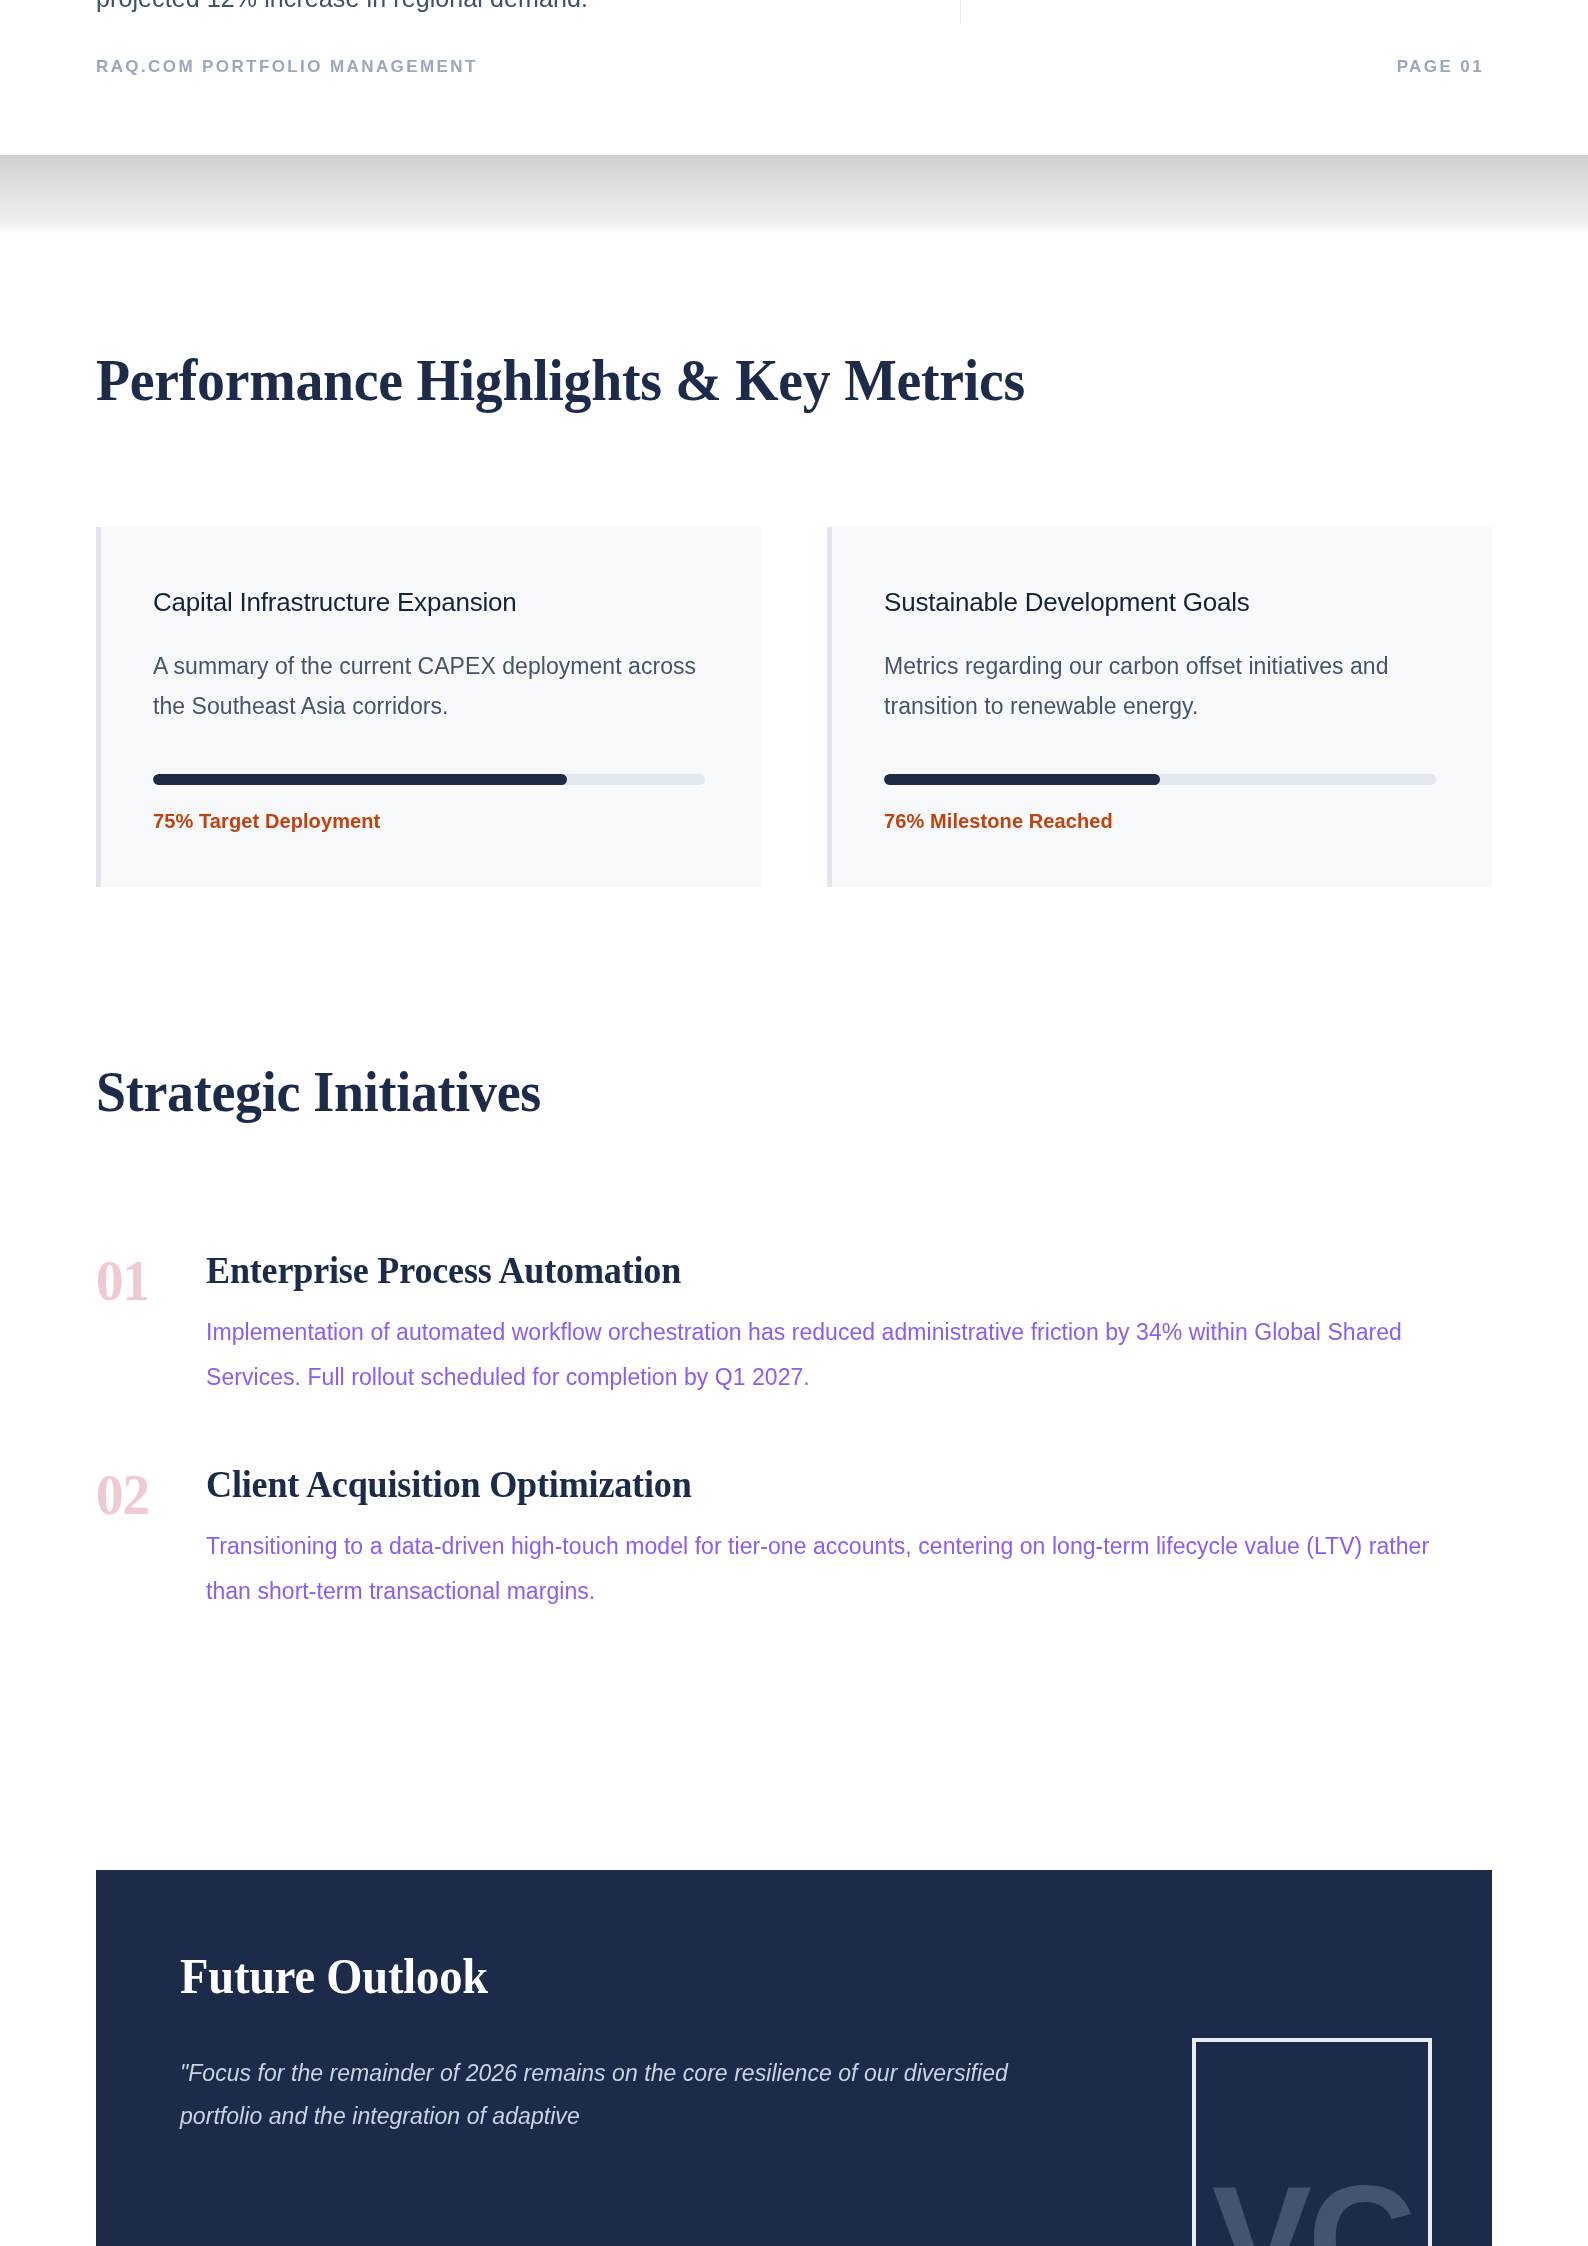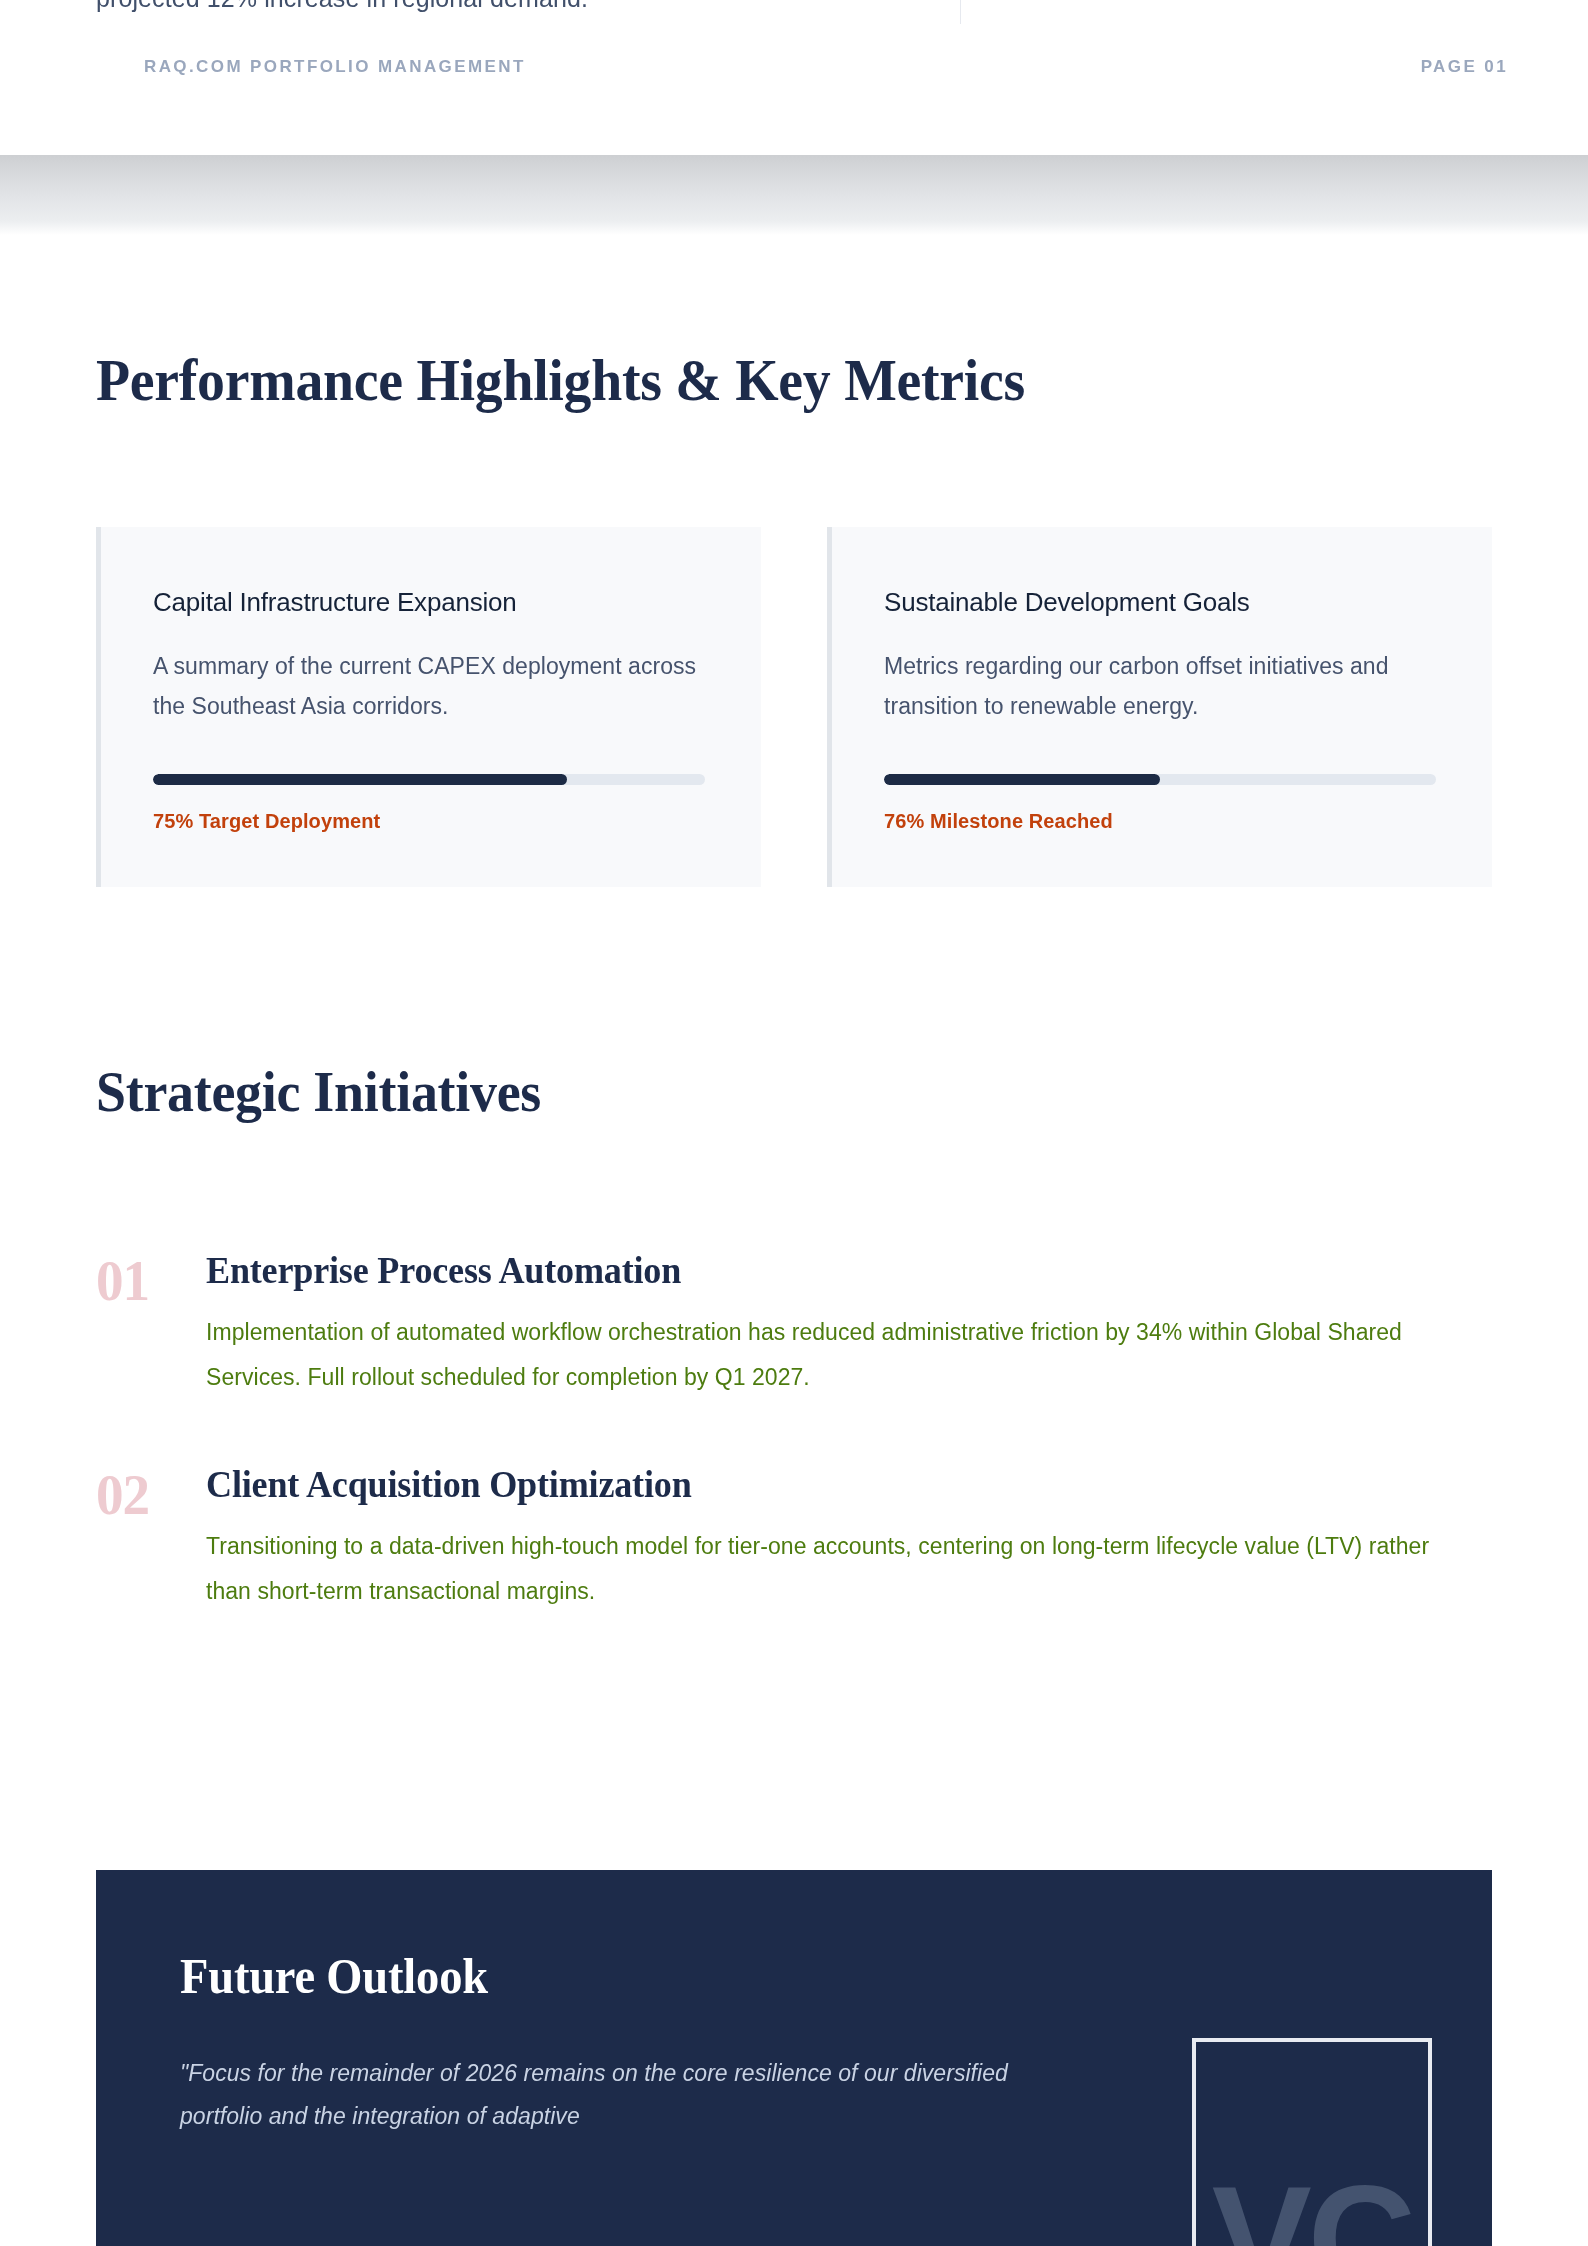--- a/index.html
+++ b/index.html
@@ -46,26 +46,25 @@
     position: absolute;
     left: 960px;
     top: -28px;
     width: 1px;
     height: 52px;
     background: #e6e9ef;
   }
   .page-footer {
     position: absolute;
     left: 96px;
-    right: 80px;
+    right: 104px;
     top: 57px;
     display: flex;
     align-items: center;
     justify-content: space-between;
-    margin-left: 48px;
   }
   .footer-label {
     font-size: 17px;
     font-weight: bold;
     letter-spacing: 2.4px;
     color: #9aa7bd;
     text-transform: uppercase;
   }
   .footer-page {
     font-size: 17px;
@@ -224,21 +223,21 @@
     line-height: 44px;
     color: #1d2b4a;
     letter-spacing: -0.2px;
     transform: scaleX(0.95);
     transform-origin: left center;
   }
   .init-desc {
     margin: 0;
     font-size: 23px;
     line-height: 45px;
-    color: #4d7c0f;
+    color: #8b5cf6;
     letter-spacing: 0.05px;
     max-width: 1240px;
   }
 
   
   .outlook-panel {
     position: absolute;
     left: 96px;
     top: 1635px;
     width: 1396px;

